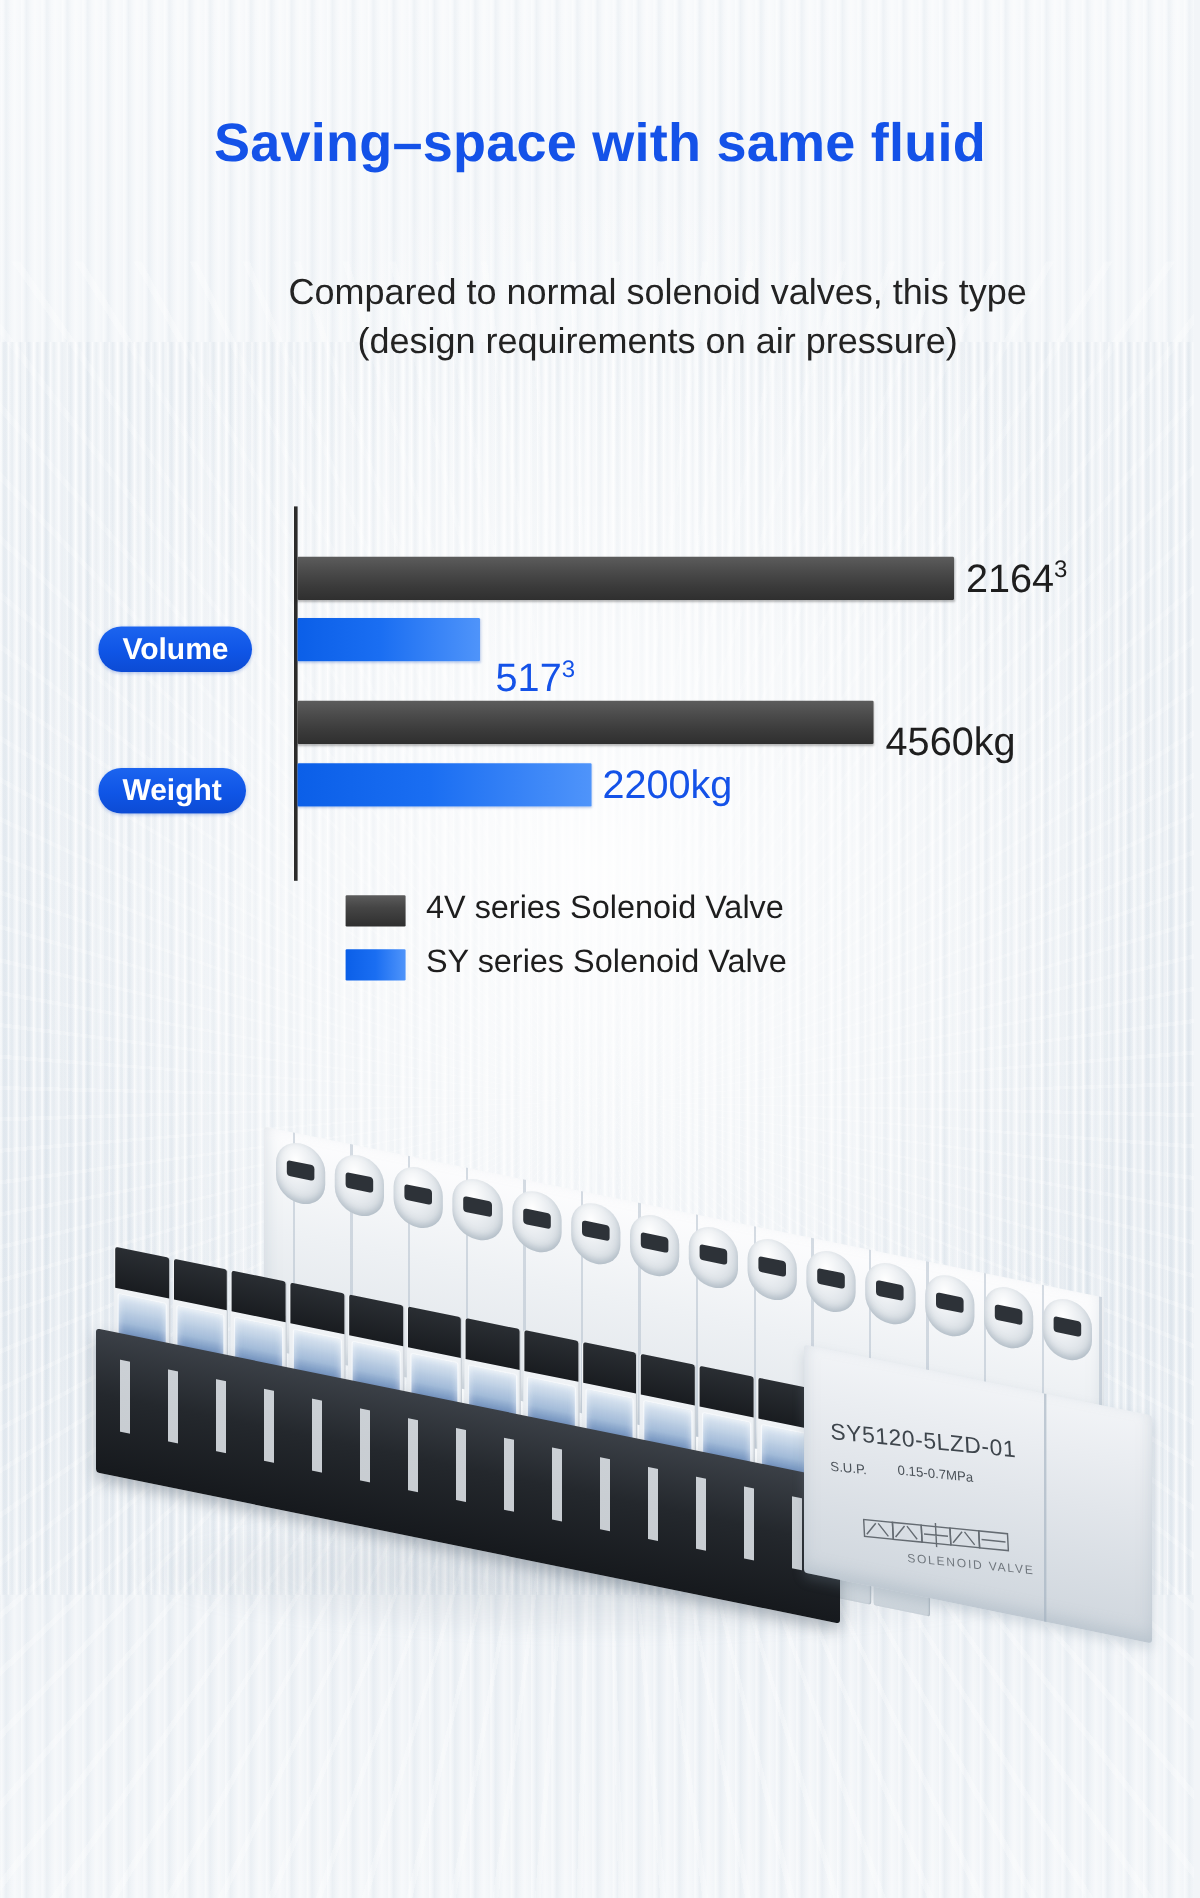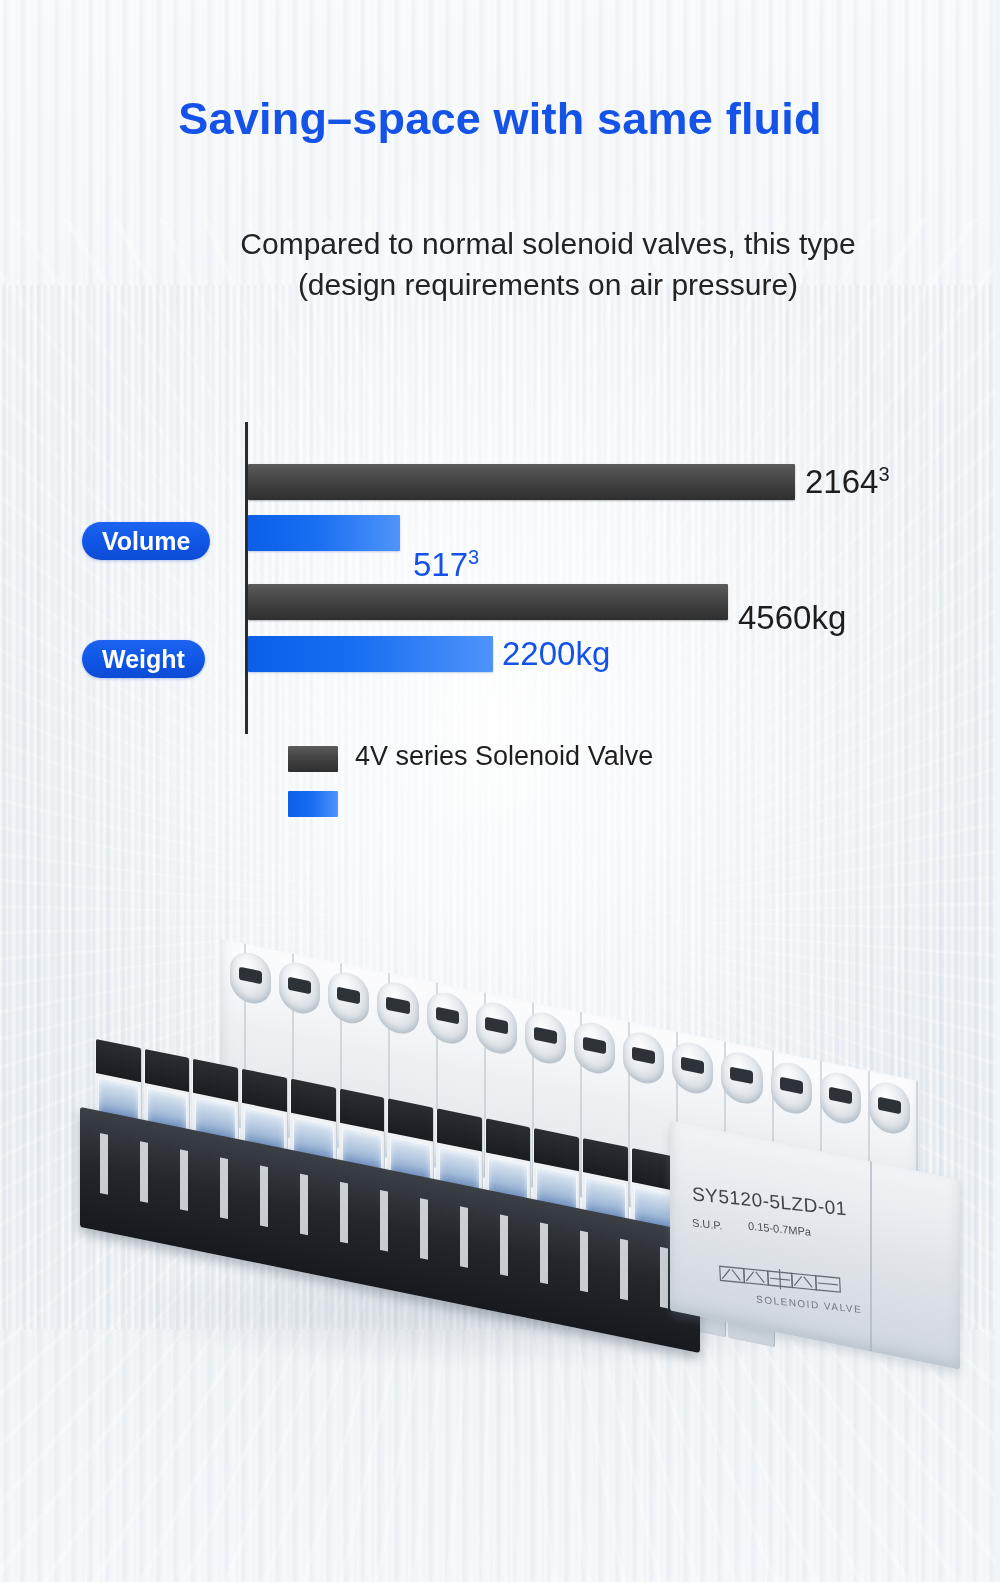--- a/index.html
+++ b/index.html
@@ -487,20 +487,21 @@
       <span>2200kg</span>
     </div>
 
     <div class="legend">
       <div class="legend-row">
         <div class="legend-swatch dark"></div>
         <div class="legend-label">4V series Solenoid Valve</div>
       </div>
       <div class="legend-row">
         <div class="legend-swatch blue"></div>
+        <div class="legend-label">SY series Solenoid Valve</div>
       </div>
     </div>
 
   </div>
 
   <div class="product">
 
     <div class="manifold-shadow"></div>
 
     <div class="back-row">

